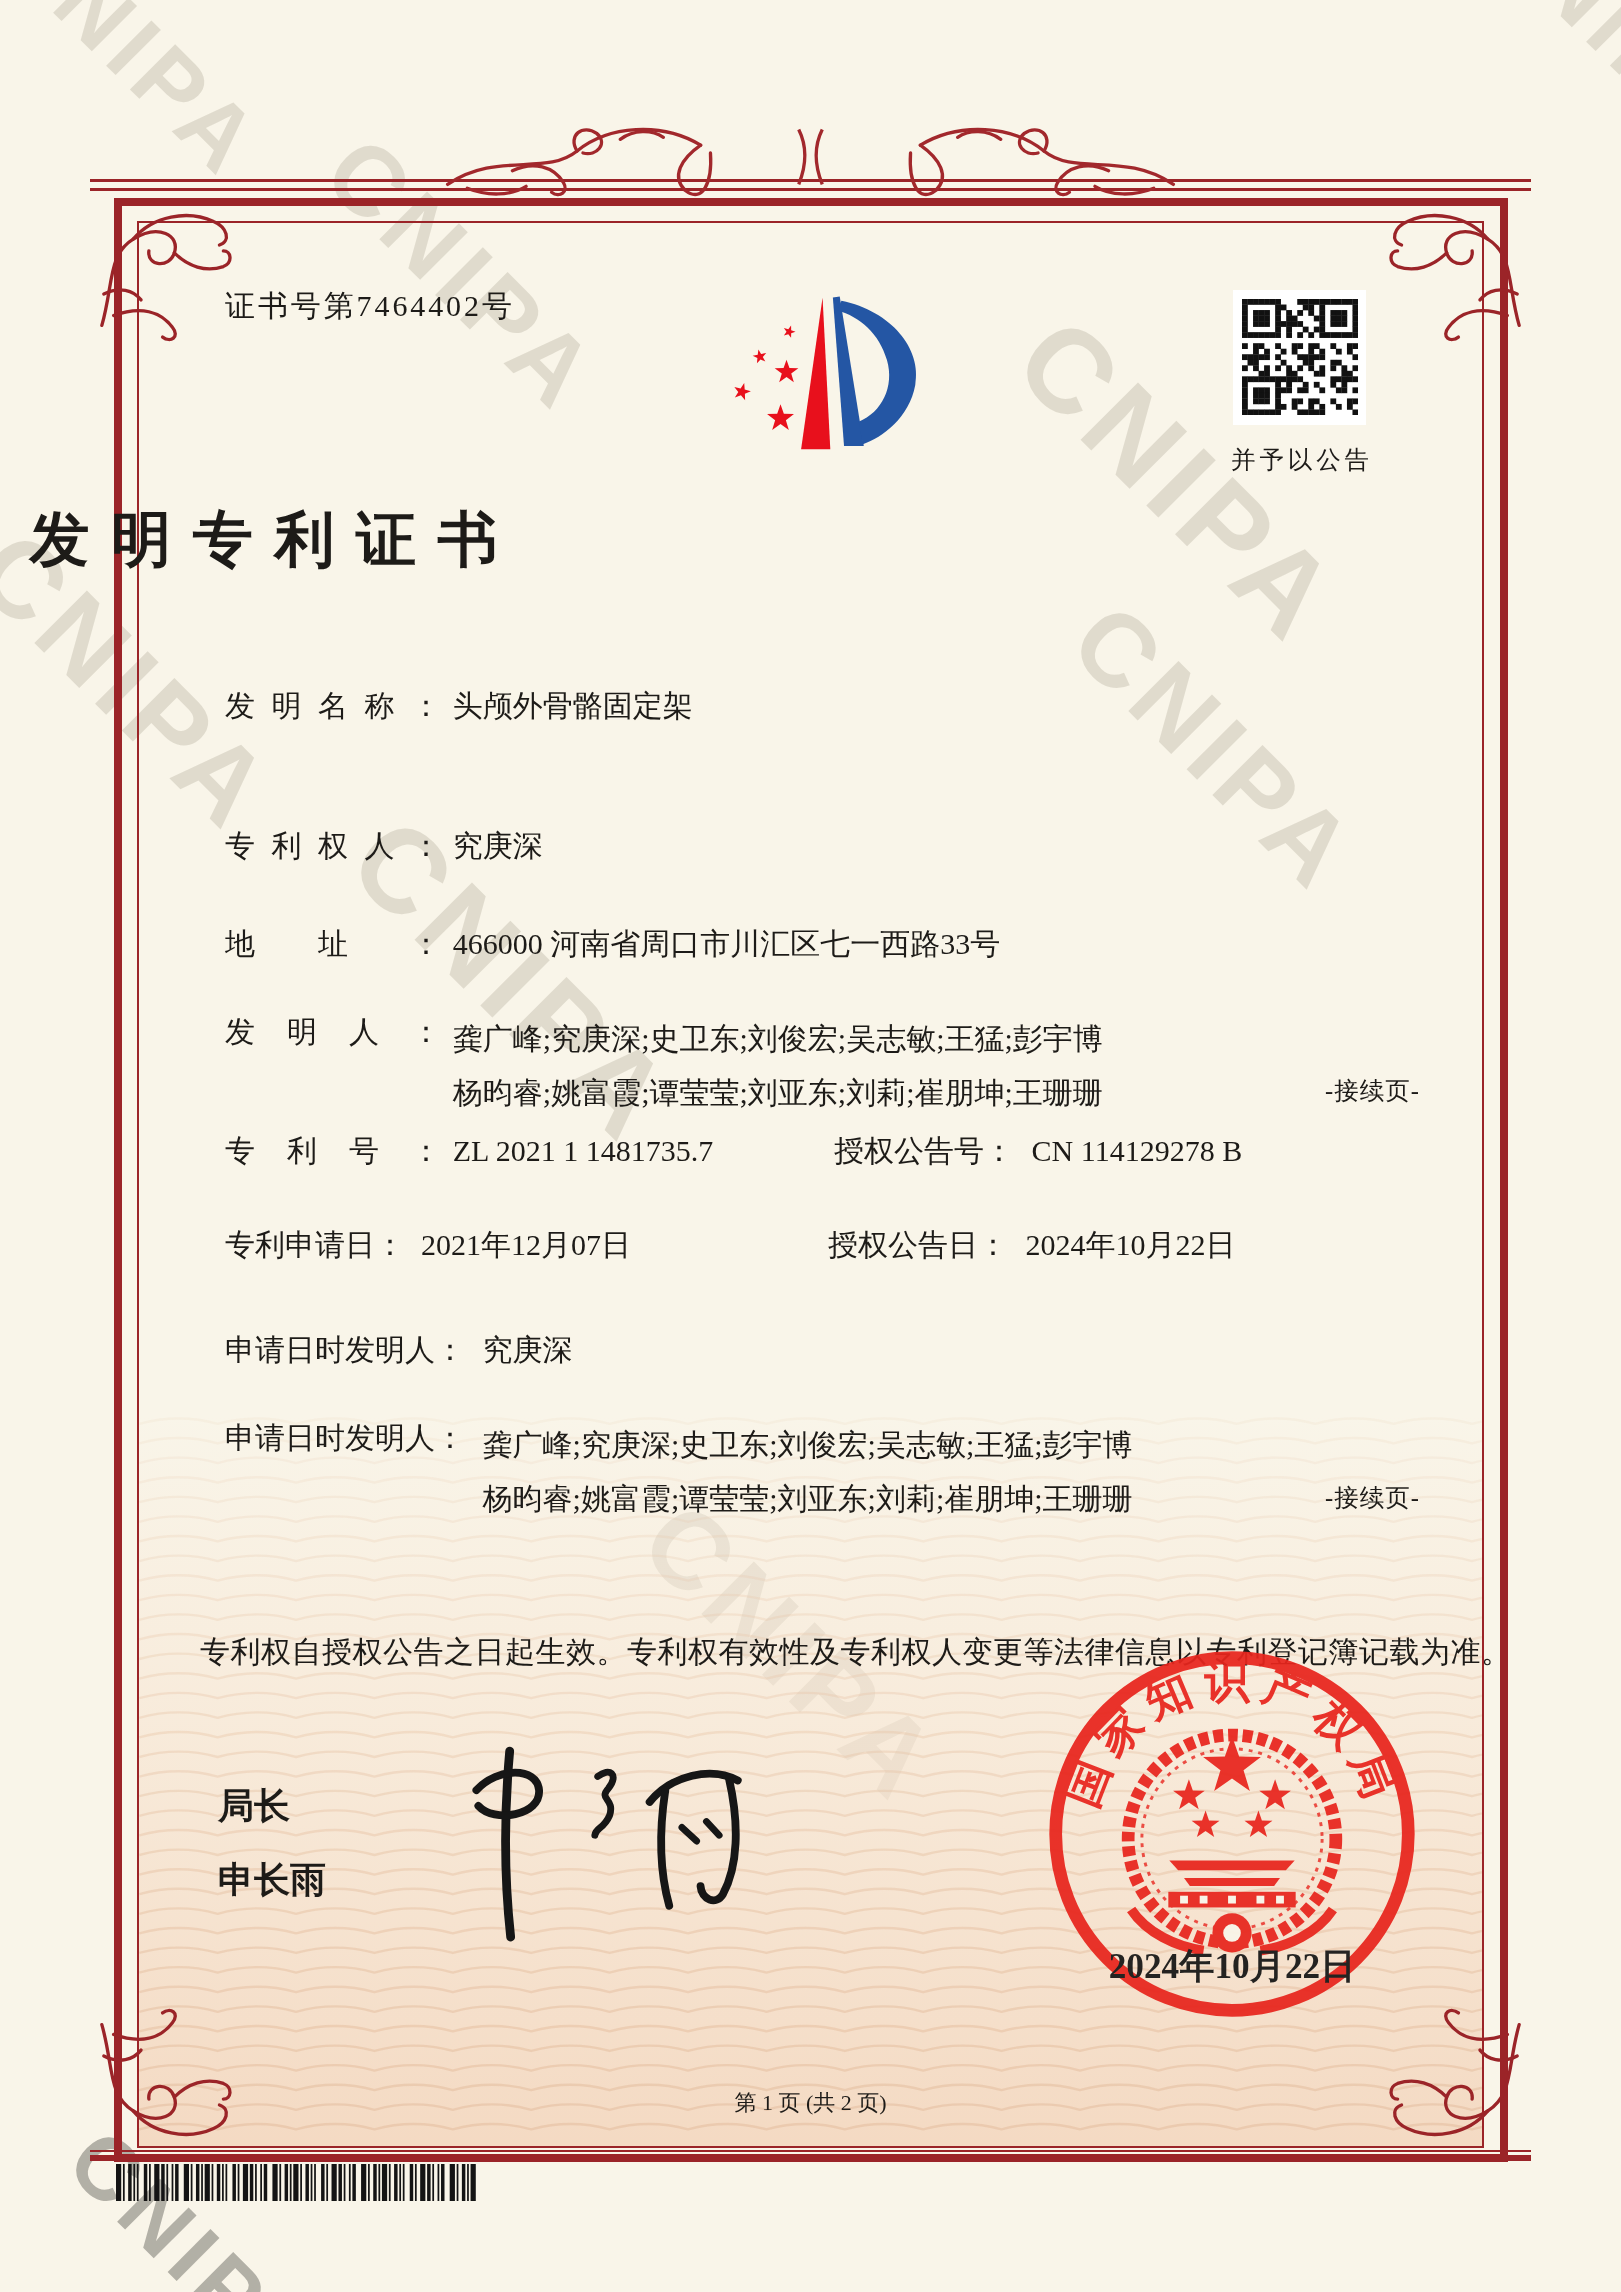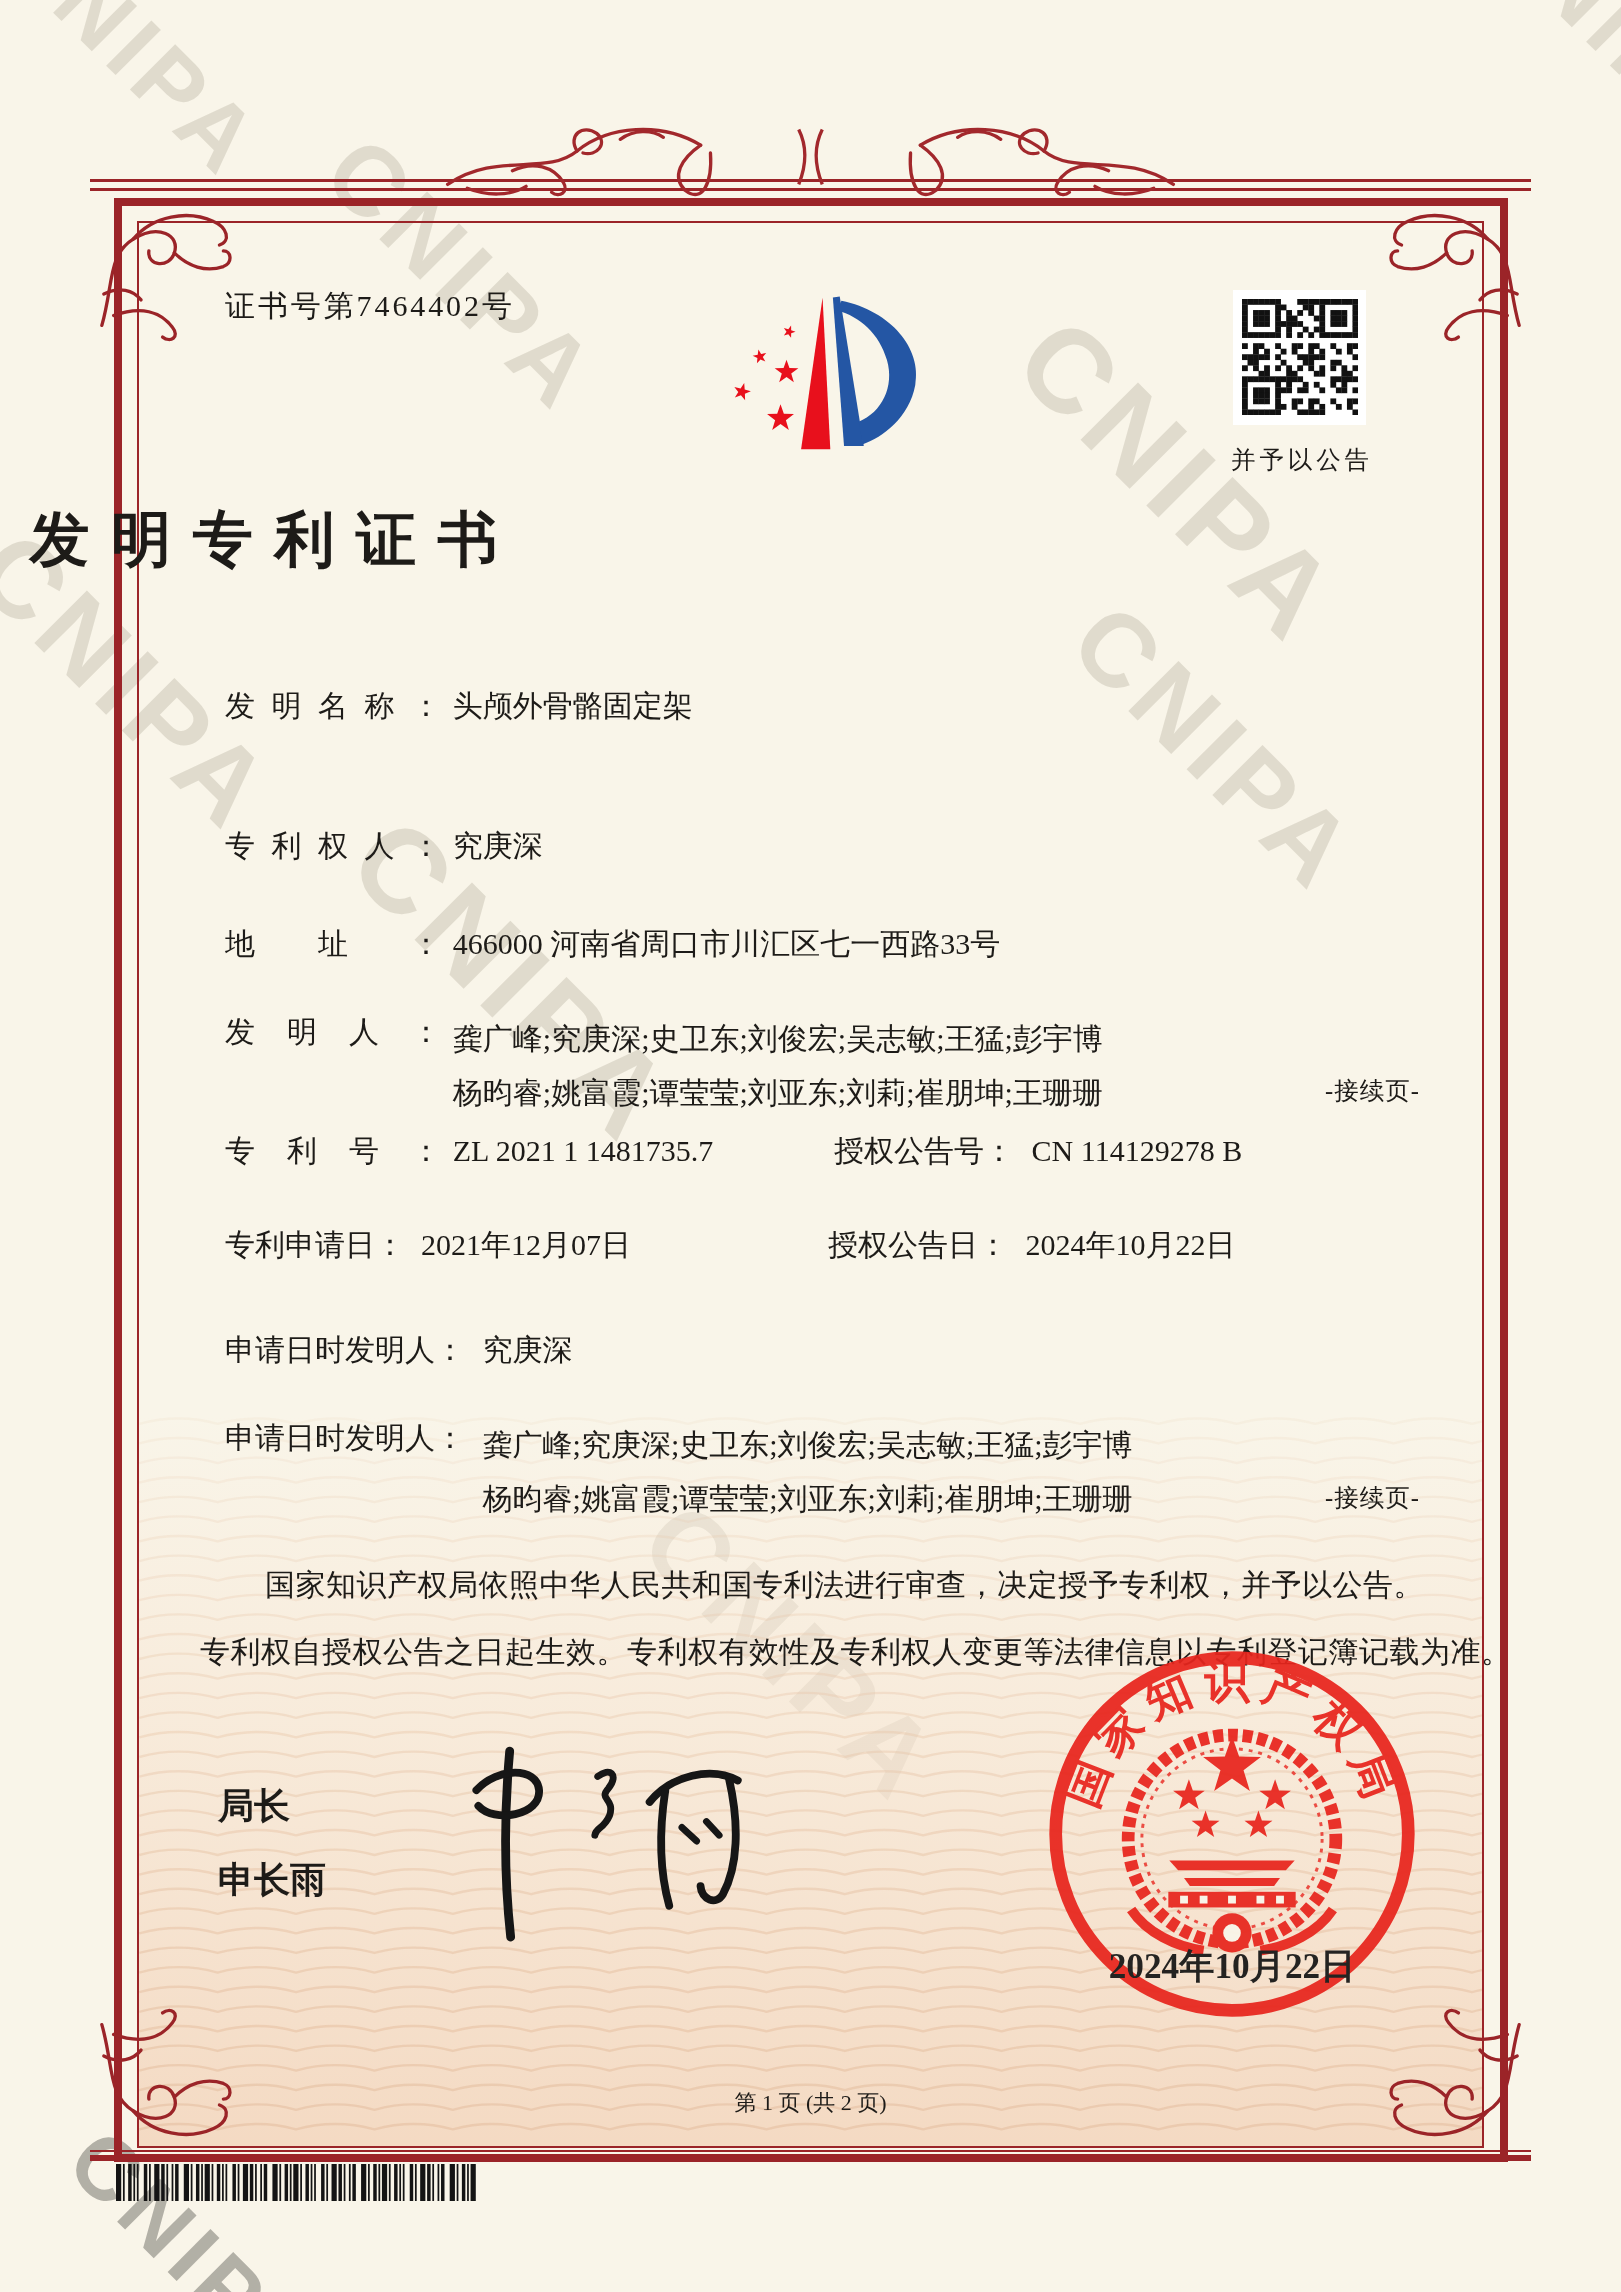--- a/index.html
+++ b/index.html
@@ -427,21 +427,20 @@
   </div>
 
   <div class="t" style="left:225px;top:1418px;">
     <span>申请日时发明人：</span><span class="val-multi" style="margin-left:17.6px;">
       <span style="display:block;">龚广峰;究庚深;史卫东;刘俊宏;吴志敏;王猛;彭宇博</span>
       <span style="display:block;">杨昀睿;姚富霞;谭莹莹;刘亚东;刘莉;崔朋坤;王珊珊</span>
     </span>
   </div>
   <div class="cont" style="left:1325px;top:1481px;">-接续页-</div>
 
-  <div class="stmt" style="left:265px;top:1565px;">国家知识产权局依照中华人民共和国专利法进行审查，决定授予专利权，并予以公告。</div>
   <div class="stmt" style="left:200px;top:1632px;">专利权自授权公告之日起生效。专利权有效性及专利权人变更等法律信息以专利登记簿记载为准。</div>
 
   <div class="sig-txt" style="left:218px;top:1782px;">局长</div>
   <div class="sig-txt" style="left:218px;top:1856px;">申长雨</div>
 
   <svg class="sig-svg" width="323" height="216" viewBox="0 0 330 220">
     <g fill="none" stroke="#161616" stroke-linecap="round" stroke-linejoin="round">
       <path stroke-width="9" d="M62,14 C57,70 56,140 63,204"></path>
       <path stroke-width="8" d="M28,54 C50,30 90,30 92,54 C94,80 46,88 30,70"></path>
       <path stroke-width="7" d="M152,40 C164,30 174,38 163,52 C152,64 170,62 164,80 C158,94 150,92 149,100"></path>

